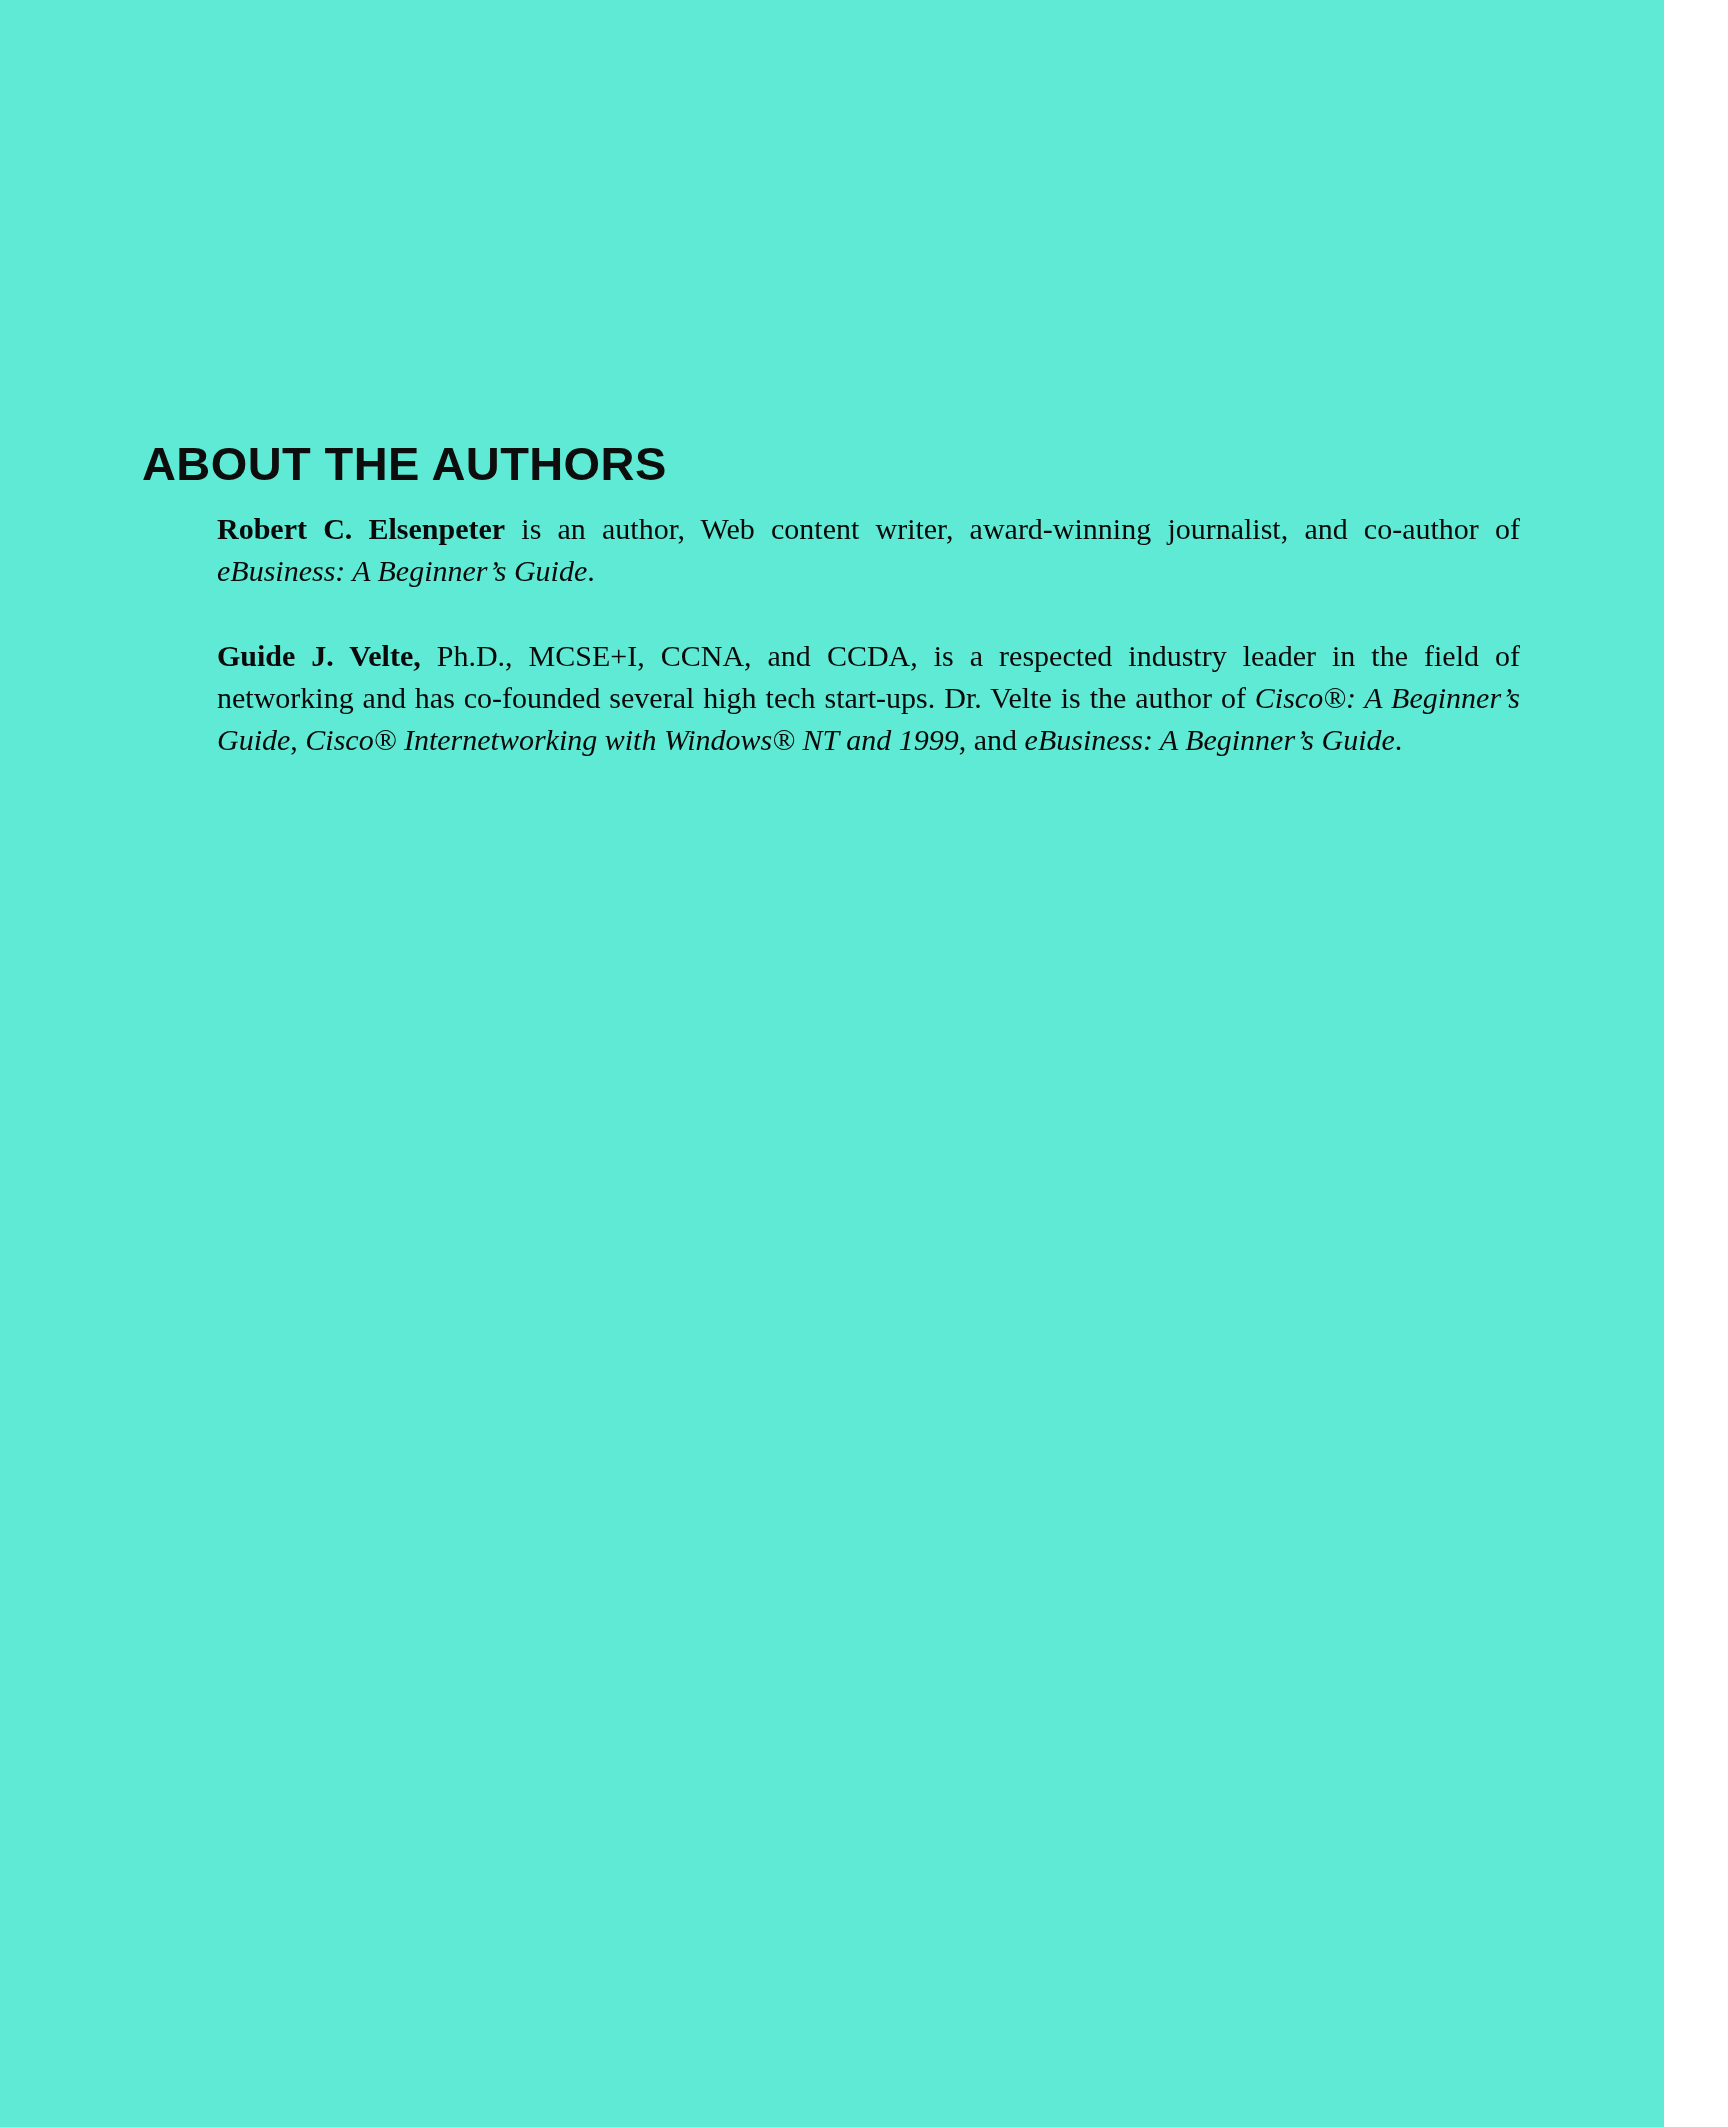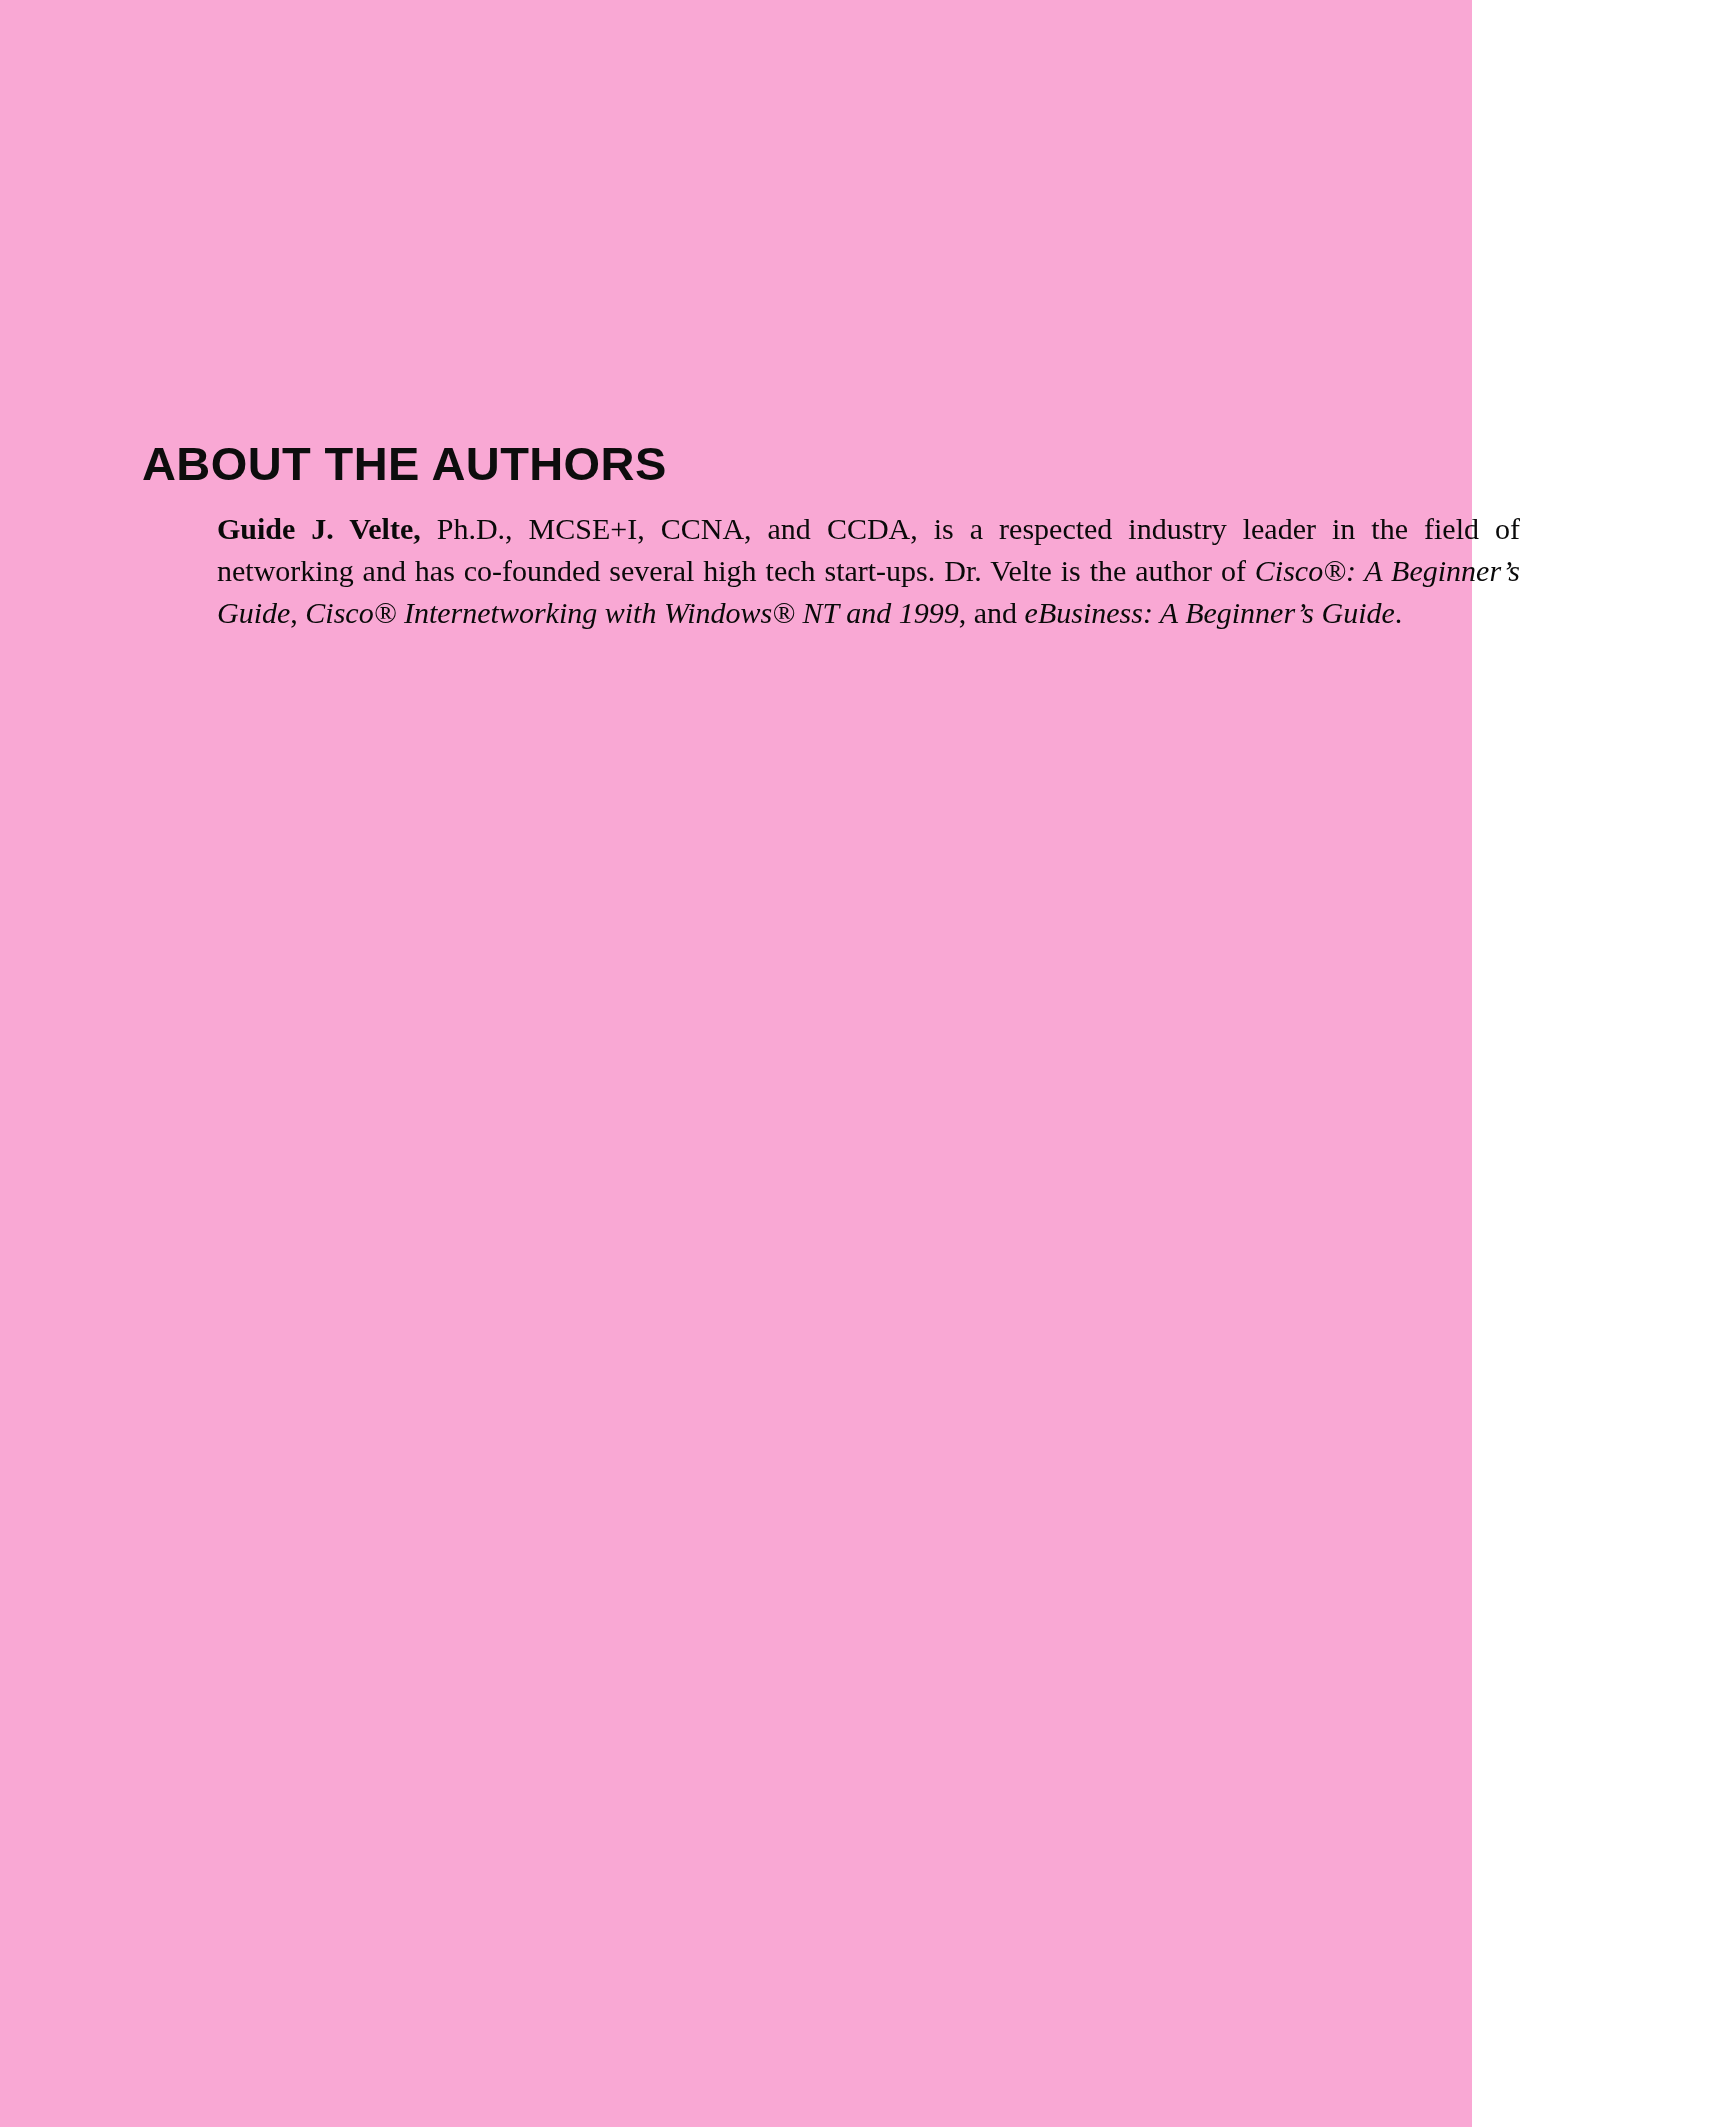--- a/index.html
+++ b/index.html
@@ -12,23 +12,23 @@
     height: 2128px;
     position: relative;
     font-family: "Liberation Serif", serif;
     color: #000000;
     overflow: hidden;
   }
   .page {
     position: absolute;
     left: 0;
     top: 0;
-    width: 1472px;
+    width: 1664px;
     height: 2128px;
-    background: #f9a8d4;
+    background: #5eead4;
   }
   .content {
     position: absolute;
     left: 142px;
     top: 439px;
     width: 1383px;
   }
   .page-title {
     font-family: "Liberation Sans", sans-serif;
     font-weight: bold;
@@ -64,20 +64,23 @@
 <body>
 
 <div class="page">
 
   <div class="content">
 
     <h1 class="page-title">ABOUT THE AUTHORS</h1>
 
     <div class="bio-block">
 
+      <p class="bio">
+        <b>Robert C. Elsenpeter</b><span> is an author, Web content writer, award-winning journalist, and co-author of </span><i>eBusiness: A Beginner’s Guide</i><span>.</span>
+      </p>
 
       <p class="bio">
         <b>Guide J. Velte,</b><span> Ph.D., MCSE+I, CCNA, and CCDA, is a respected industry leader in the field of networking and has co-founded several high tech start-ups. Dr. Velte is the author of </span><i>Cisco®: A Beginner’s Guide</i><span>, </span><i>Cisco® Internetworking with Windows® NT and 1999</i><span>, and </span><i>eBusiness: A Beginner’s Guide</i><span>.</span>
       </p>
 
     </div>
   </div>
 </div>
 
 

